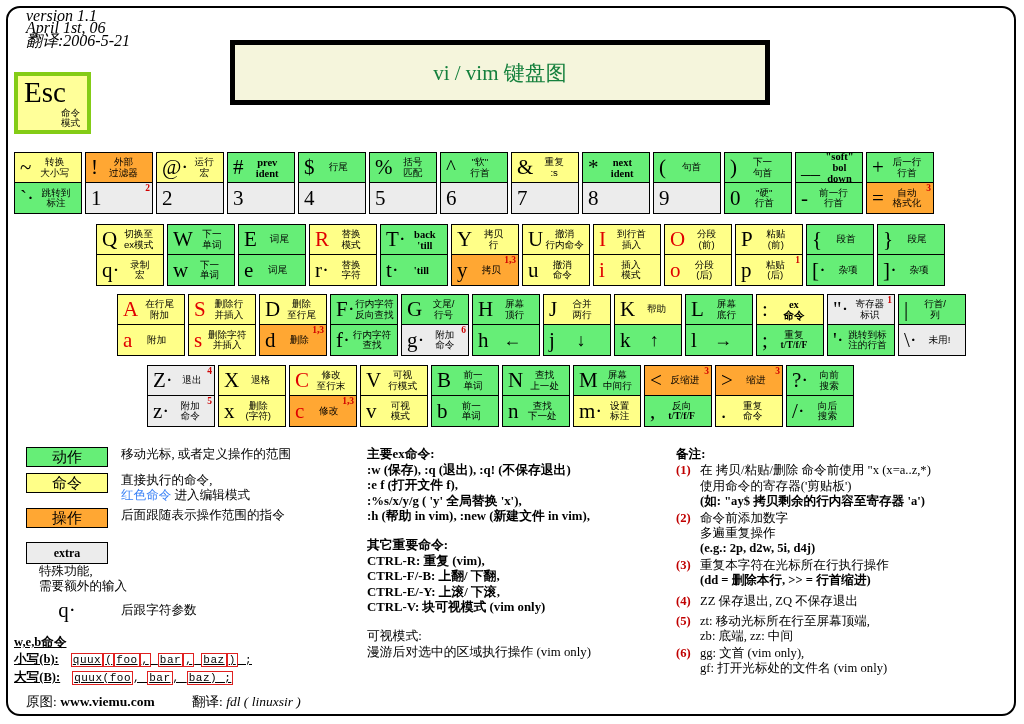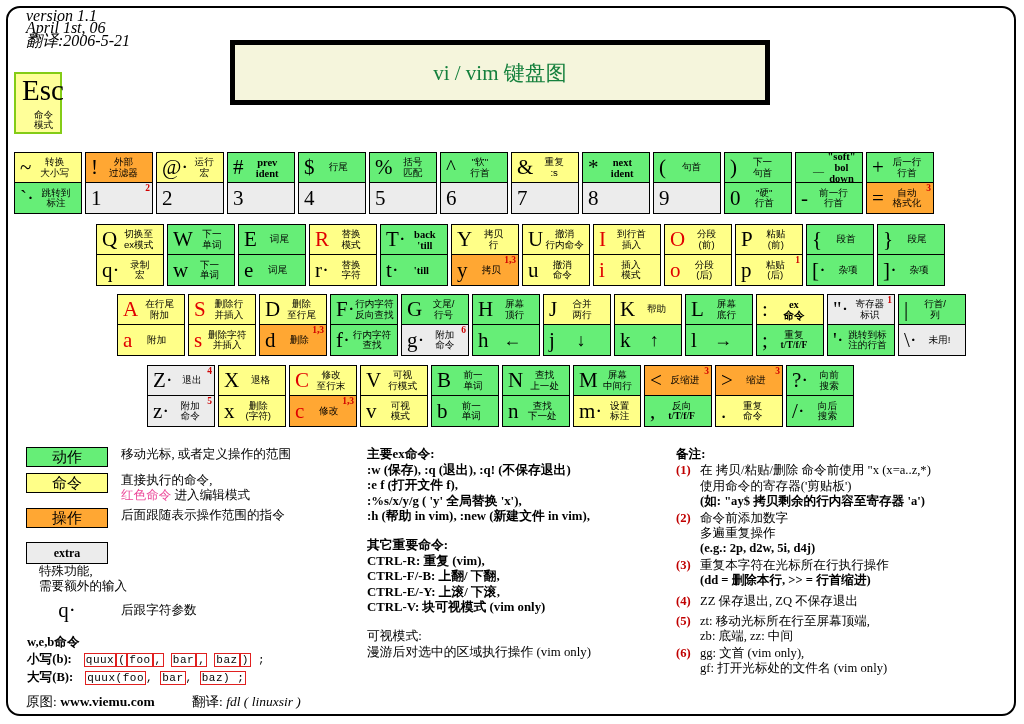--- a/index.html
+++ b/index.html
@@ -2,56 +2,56 @@
 <html><head>
 <meta charset="utf-8">
 <style>
   html,body{margin:0;padding:0;background:#ffffff;}
   body{font-family:"Liberation Serif",serif;}
   #sheet{position:relative;width:1024px;height:724px;background:#fff;overflow:hidden;}
   .frame{position:absolute;left:6px;top:6px;width:1010px;height:710px;border:2px solid #000;border-radius:14px;box-sizing:border-box;}
 
   
   .version{position:absolute;left:26px;top:10px;font-family:"Liberation Serif",serif;font-style:italic;font-size:16px;line-height:12.4px;color:#000;white-space:nowrap;}
-  .esc-key{position:absolute;left:14px;top:72px;width:48px;height:62px;background:#ffff99;border:2px solid #84cc16;box-sizing:border-box;}
+  .esc-key{position:absolute;left:14px;top:72px;width:77px;height:62px;background:#ffff99;border:4px solid #84cc16;box-sizing:border-box;}
   .esc-key .esc-top{font-family:"Liberation Serif",serif;font-size:29px;line-height:29px;padding:2px 0 0 6px;letter-spacing:0px;}
   .esc-key .esc-sub{position:absolute;right:7px;bottom:2px;font-size:9.5px;line-height:10px;text-align:center;font-family:"Liberation Sans",sans-serif;}
 
   .title-box{position:absolute;left:230px;top:40px;width:540px;height:65px;background:#f5f5dc;border:5px solid #000;box-sizing:border-box;display:flex;align-items:center;justify-content:center;}
   .title-box .t{font-family:"Liberation Serif",serif;font-size:21px;color:#15803d;}
 
   
   .krow{position:absolute;display:flex;gap:3px;}
   .key{width:68px;height:62px;border:1.6px solid #000;box-sizing:border-box;display:flex;flex-direction:column;background:#fff;position:relative;}
   .half{flex:1 1 50%;display:flex;align-items:center;position:relative;overflow:hidden;box-sizing:border-box;padding:0 2px;}
   .half.top{border-bottom:1.4px solid #000;}
   .glyph{font-family:"Liberation Serif",serif;font-size:21px;line-height:21px;color:#000;padding-left:3px;flex:0 0 auto;}
-  .glyph.sm{font-size:11px;margin-left:12px;}
+  .glyph.sm{font-size:19px;}
   .glyph.red{color:#e00000;}
   .lbl{flex:1 1 auto;text-align:center;font-family:"Liberation Sans",sans-serif;font-size:9.6px;line-height:10.3px;color:#000;padding-right:1px;}
   .lbl.en{font-family:"Liberation Serif",serif;font-weight:bold;font-size:10.5px;line-height:11px;}
   .lbl.arrow{font-size:18px;line-height:18px;}
   .sup{position:absolute;right:2px;top:0px;color:#d00000;font-family:"Liberation Serif",serif;font-weight:bold;font-size:9.5px;line-height:10px;}
 
   .g{background:#66ee77;}
   .y{background:#ffff88;}
   .o{background:#ffa733;}
   .w{background:#ececec;}
 
   
   .legend{position:absolute;left:26px;top:447px;}
   .lrow{display:flex;align-items:flex-start;margin-bottom:6px;}
   .chip{width:82px;height:20px;border:1.6px solid #000;box-sizing:border-box;display:flex;align-items:center;justify-content:center;font-family:"Liberation Sans",sans-serif;font-size:15px;flex:0 0 auto;}
   .chip.extra{font-family:"Liberation Serif",serif;font-weight:bold;font-size:12px;height:22px;}
   .ldesc{margin-left:13px;font-family:"Liberation Serif",serif;font-size:12.6px;line-height:14.5px;color:#000;}
-  .ldesc .red{color:#ec4899;margin-top:22px;}
+  .ldesc .red{color:#3b82f6;margin-top:22px;}
   .qrow{display:flex;align-items:center;margin-top:4px;}
   .qglyph{width:82px;text-align:center;font-family:"Liberation Serif",serif;font-size:21px;line-height:22px;}
 
-  .web{position:absolute;left:27px;top:634px;font-family:"Liberation Serif",serif;font-size:12.6px;line-height:17px;}
+  .web{position:absolute;left:14px;top:634px;font-family:"Liberation Serif",serif;font-size:12.6px;line-height:17px;text-decoration:underline;}
   .mono{font-family:"Liberation Mono",monospace;font-size:11px;letter-spacing:0.5px;}
   .rb{border:1px solid #e02020;padding:0 1px;}
   .credit{position:absolute;left:26px;top:693px;font-family:"Liberation Serif",serif;font-size:13.5px;}
   .credit .site{font-weight:bold;}
   .credit .tr{margin-left:34px;}
   .credit .it{font-style:italic;margin-top:13px;}
 
   
   .midcol{position:absolute;left:367px;top:447px;font-family:"Liberation Serif",serif;font-size:12.8px;line-height:15.6px;color:#000;}
   .midcol .b{font-weight:bold;}

